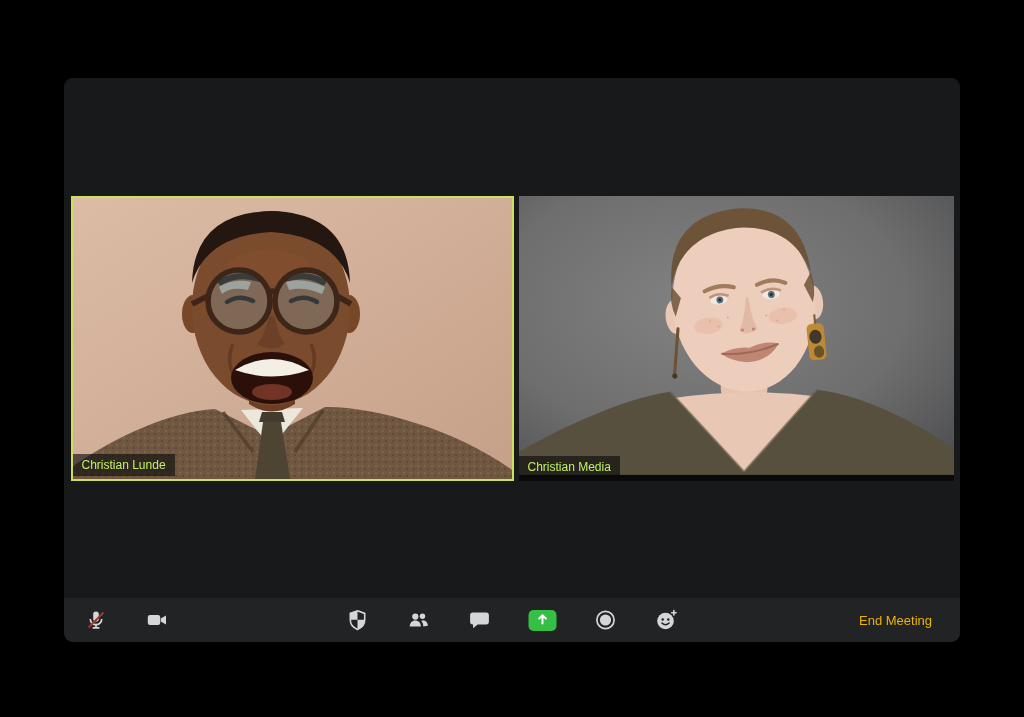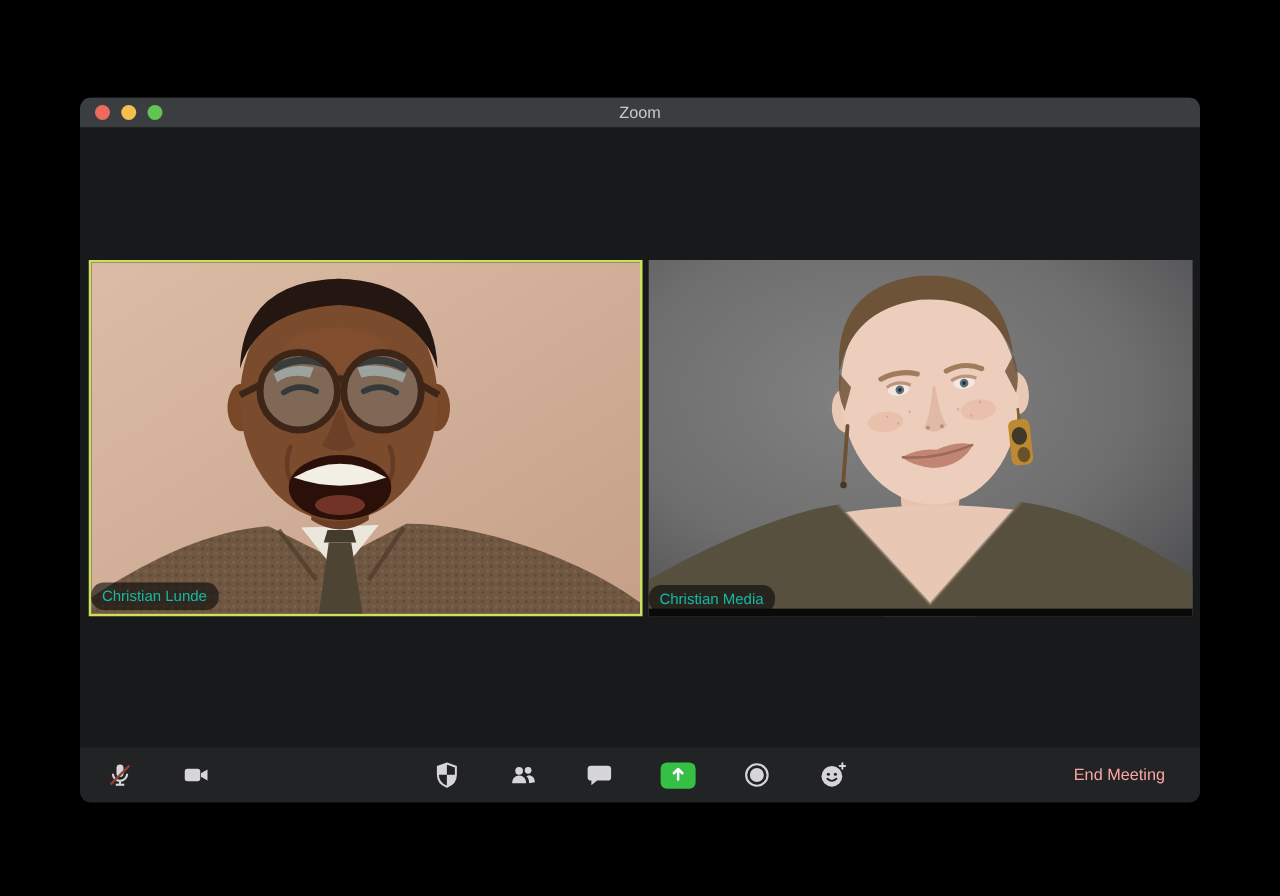--- a/index.html
+++ b/index.html
@@ -31,22 +31,22 @@
   .content{
     flex:1 1 auto;position:relative;background:#17191b;
     display:flex;align-items:center;justify-content:center;gap:5px;
   }
   .tile{position:relative;height:285px;box-sizing:border-box;background:#2a2c2e;}
   .tile.left{width:443px;border:2px solid #cde05c;}
   .tile.right{width:435px;}
   .tile svg.portrait{display:block;width:100%;height:100%;}
   .name-label{
     position:absolute;left:0;bottom:3px;
-    background:rgba(10,10,10,.62);color:#14b8a6;
-    font-size:12px;padding:4px 9px;white-space:nowrap;border-radius:10px;
+    background:rgba(10,10,10,.62);color:#bef264;
+    font-size:12px;padding:4px 9px;white-space:nowrap;
   }
   
   .toolbar{
     height:44px;flex:0 0 44px;background:#212325;
     display:flex;align-items:center;position:relative;
   }
   .tb-left{display:flex;align-items:center;gap:37px;padding-left:20px;}
   .tb-center{
     position:absolute;left:50%;transform:translateX(-50%);
     display:flex;align-items:center;gap:37px;
@@ -58,37 +58,29 @@
   }
   .tb-btn svg{display:block;}
   .icon-fill{fill:#d6d6d8;}
   .icon-stroke{stroke:#d6d6d8;fill:none;}
   .share-btn{
     width:28px;height:21px;border-radius:5px;background:#35bf45;
     display:flex;align-items:center;justify-content:center;
     cursor:pointer;border:none;padding:0;
   }
   .end-meeting{
-    color:#fca5a5;font-size:13px;cursor:pointer;background:none;border:none;
+    color:#eab308;font-size:13px;cursor:pointer;background:none;border:none;
     font-family:"Liberation Sans", sans-serif;
   }
 </style>
 </head>
 <body>
 
 <div class="window">
 
-  <div class="titlebar">
-    <div class="traffic">
-      <div class="dot close"></div>
-      <div class="dot min"></div>
-      <div class="dot max"></div>
-    </div>
-    <div class="win-title">Zoom</div>
-  </div>
 
   <div class="content">
 
     <div class="tile left">
       <svg class="portrait" viewBox="0 0 439 281" preserveAspectRatio="xMidYMid slice">
         <defs>
           <linearGradient id="tanGrad" x1="0" y1="0" x2="1" y2="1">
             <stop offset="0" stop-color="#dcbca6"></stop>
             <stop offset="1" stop-color="#c6a089"></stop>
           </linearGradient>

